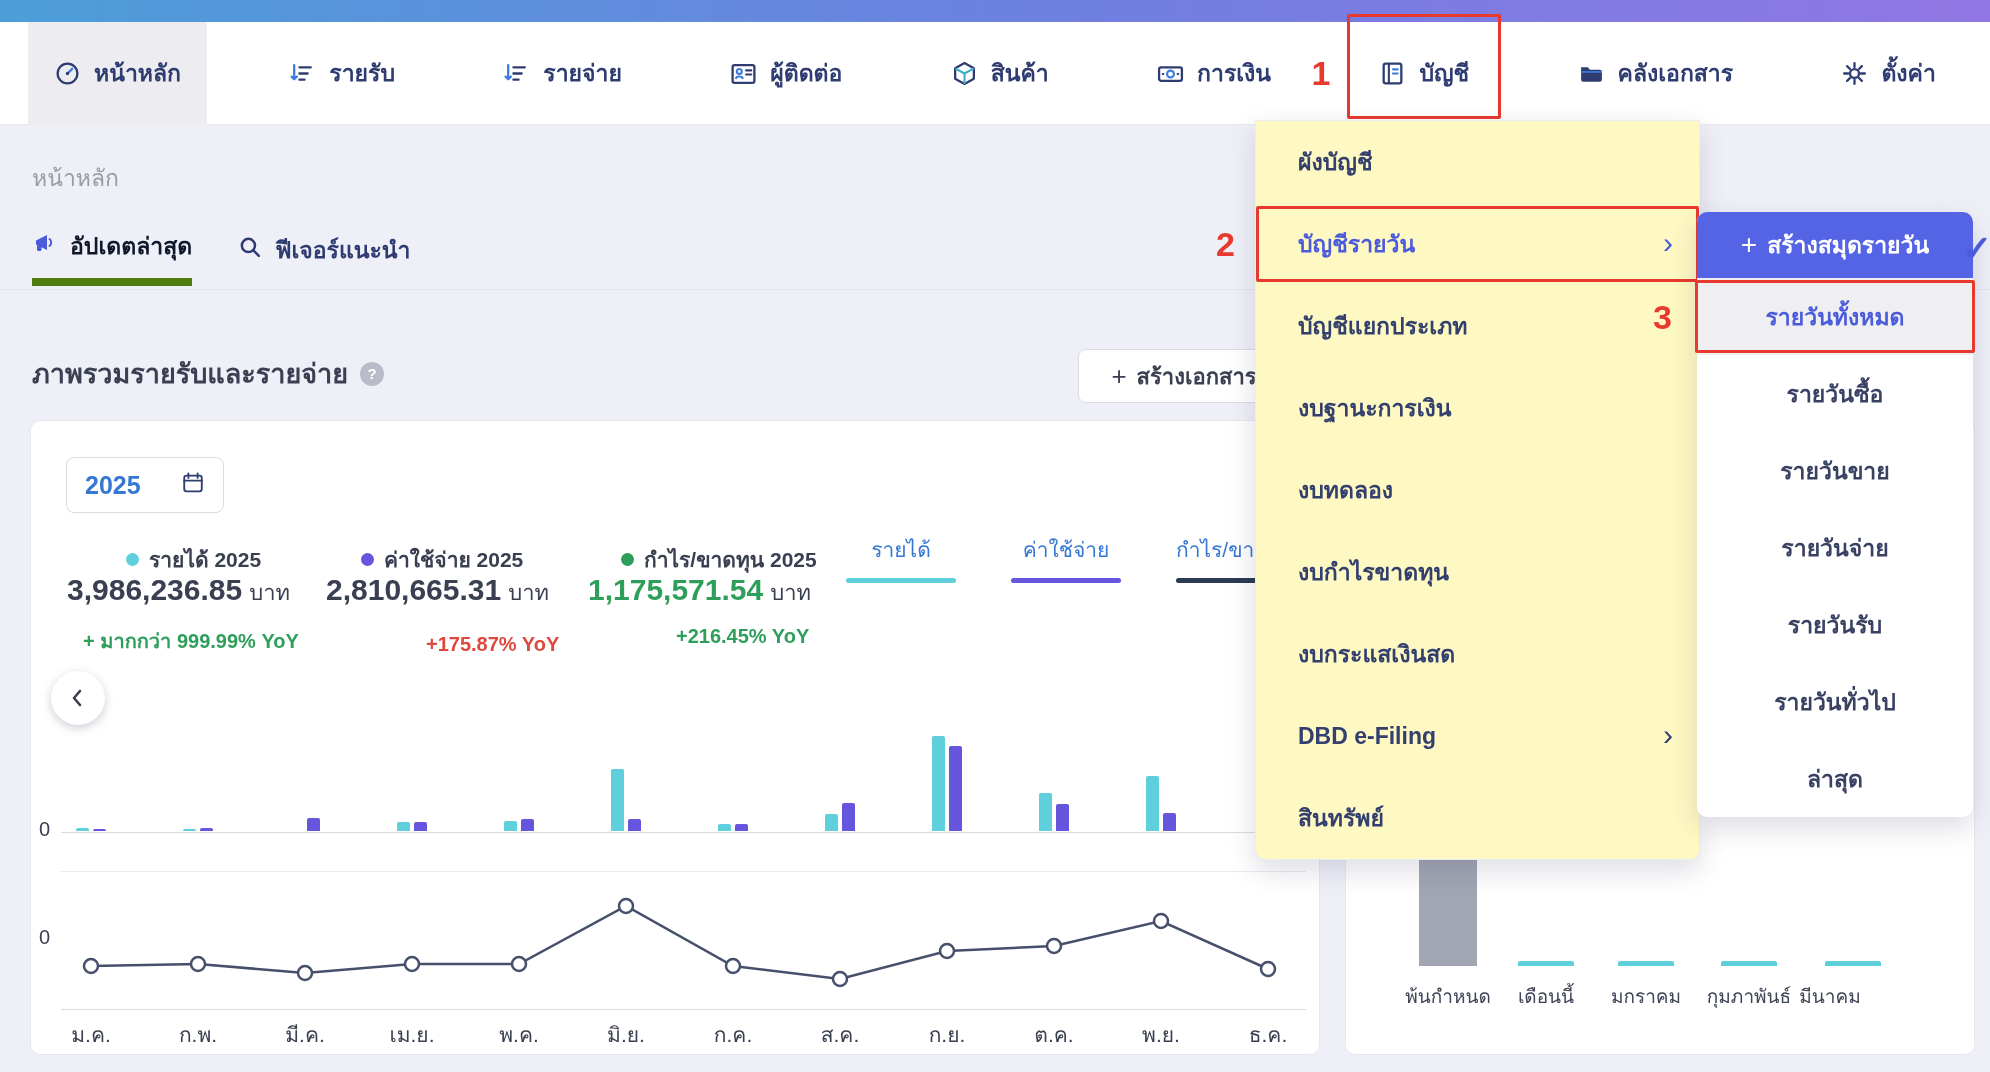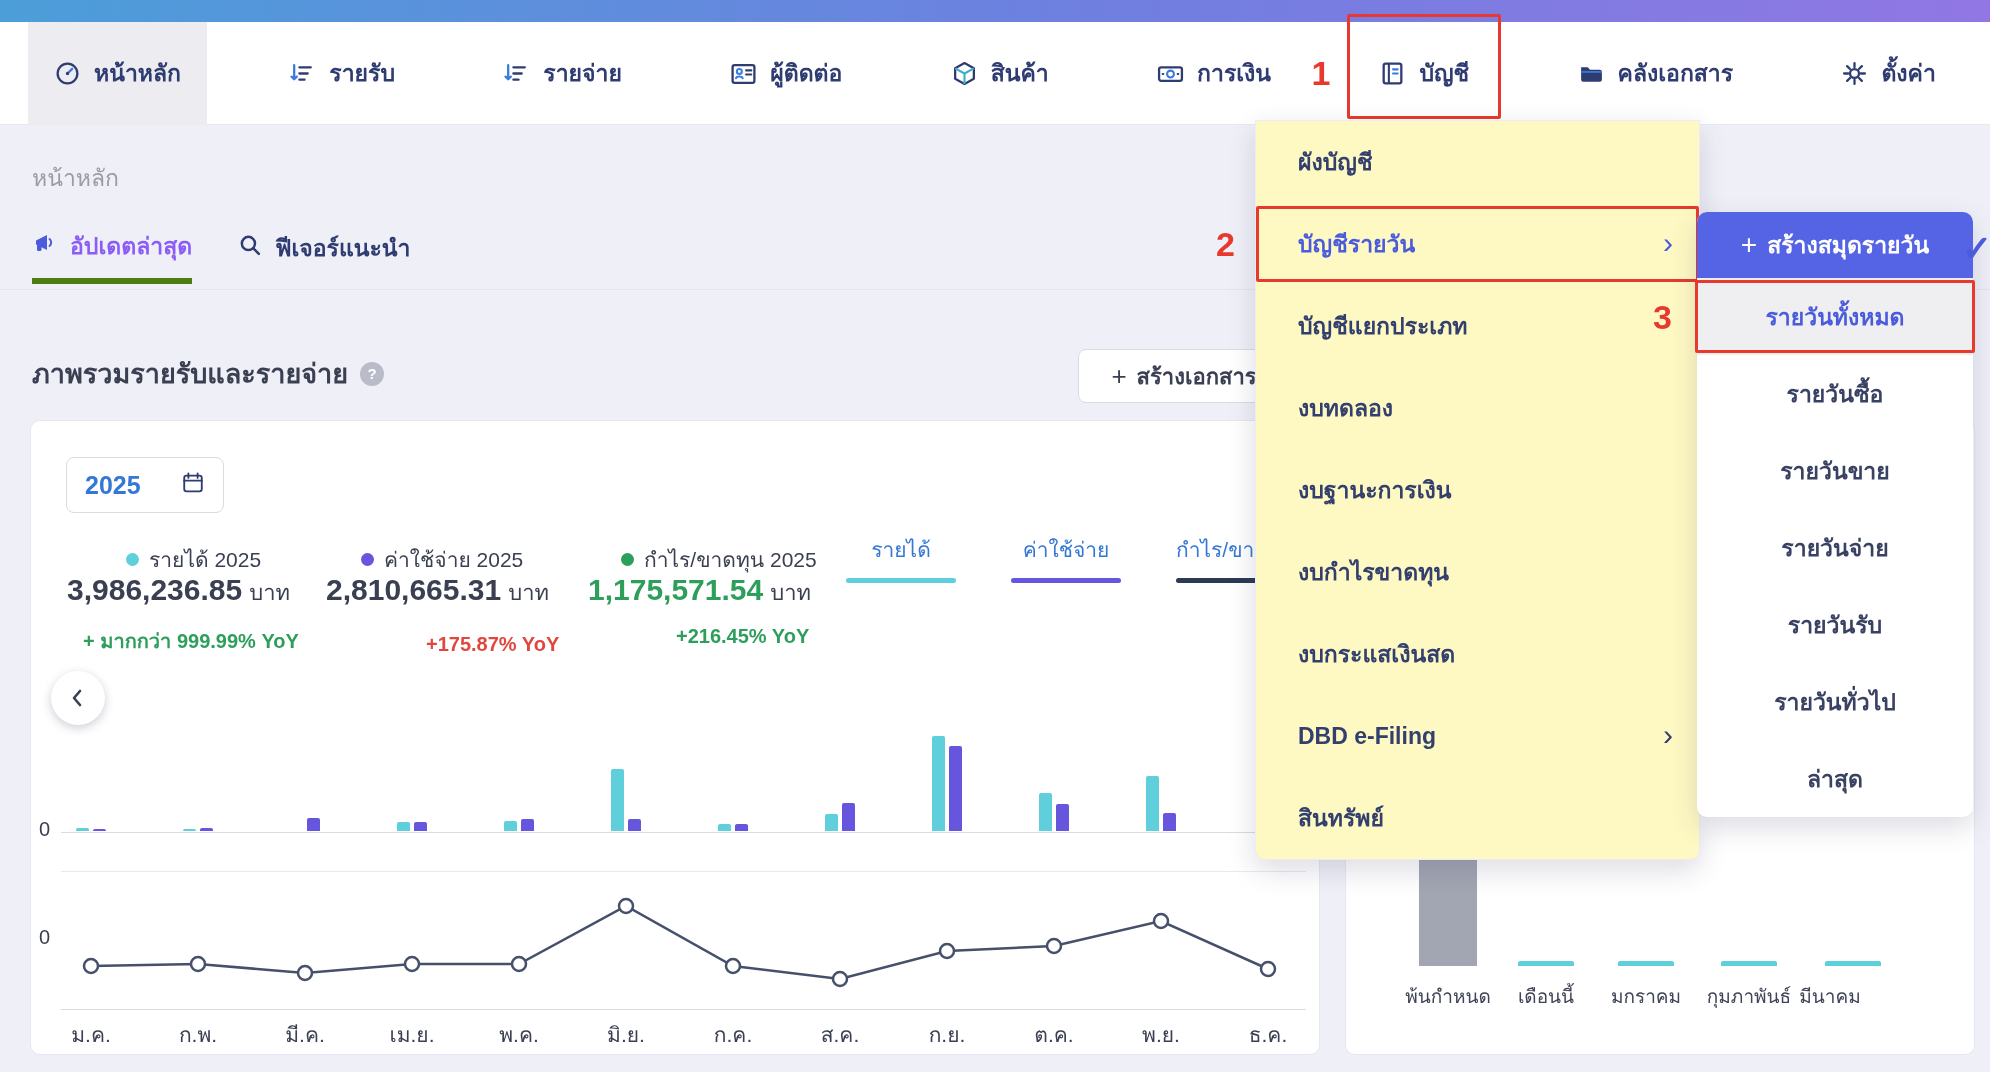--- a/index.html
+++ b/index.html
@@ -23,42 +23,42 @@
   .red-frame { position:absolute; border:3px solid #E8392F; border-radius:2px; pointer-events:none; z-index:20; }
   .step-num { position:absolute; color:#E8392F; font-weight:700; font-size:34px; z-index:21; }
 
   .nav-frame { left:-6px; right:-6px; top:-8px; bottom:6px; }
   .nav-step { left:-42px; top:32px; }
 
   
   .breadcrumb { position:absolute; left:32px; top:160px; font-size:23px; color:#9B9BA6; }
   .tabs-row { position:absolute; left:32px; top:228px; display:flex; gap:46px; align-items:flex-end; z-index:2; }
   .tab { display:flex; align-items:center; gap:12px; font-size:23px; padding-bottom:14px; cursor:pointer; white-space:nowrap; }
-  .tab.active { color:#8b5cf6; font-weight:700; border-bottom:6px solid #4d7c0f;text-align:center; }
+  .tab.active { color:#0f172a; font-weight:700; border-bottom:8px solid #4d7c0f;text-align:center; }
   .tab.plain { color:#2F3C71; font-weight:600; border-bottom:4px solid transparent;text-align:center; }
   .divider { position:absolute; left:0; top:289px; width:1990px; height:1px; background:#E4E5EE; }
 
   
   .section-title { position:absolute; left:32px; top:352px; font-size:27px; font-weight:700; color:#3A3F51;
     display:flex; align-items:center; gap:12px; }
   .help-badge { width:24px; height:24px; border-radius:50%; background:#B9BBC9; color:#FFFFFF; font-size:15px;
     font-weight:700; display:flex; align-items:center; justify-content:center; }
   .create-doc-btn { position:absolute; left:1078px; top:349px; width:212px; height:54px; background:#FFFFFF;
     border:1px solid #D9DBE5; border-radius:8px; display:flex; align-items:center; justify-content:center;
     gap:10px; font-size:22px; color:#3A3F51; font-weight:600; z-index:1; cursor:pointer; }
   .plus-glyph { font-size:26px; font-weight:400; color:#3A3F51; }
 
   
   .card1 { position:absolute; left:30px; top:420px; width:1290px; height:635px; background:#FFFFFF;
     border:1px solid #E6E7F0; border-radius:10px; z-index:1; }
   .year-box { position:absolute; left:35px; top:36px; width:158px; height:56px; border:1px solid #D9DBE5;
     border-radius:8px; display:flex; align-items:center; justify-content:space-between; padding:0 18px; cursor:pointer; }
   .year-text { color:#3577D4; font-size:25px; font-weight:600; }
 
-  .legend-group { position:absolute; top:122px; display:flex; align-items:center; gap:10px; font-size:21px; color:#3A3F51; }
+  .legend-group { position:absolute; top:122px; display:flex; align-items:center; gap:10px; font-size:21px; color:#3A3F51;font-weight:bold; }
   .dot { width:13px; height:13px; border-radius:50%; }
   .value-group { position:absolute; top:152px; white-space:nowrap; }
   .value-num { font-size:30px; font-weight:700; color:#3A3F51; }
   .value-num.green { color:#2E9E5B; }
   .value-unit { font-size:22px; color:#3A3F51; margin-left:7px; font-weight:400; }
   .yoy { position:absolute; top:204px; font-size:20px; font-weight:700; white-space:nowrap; }
   .yoy.green { color:#2E9E5B; }
   .yoy.red { color:#E0483E;margin-top:8px; }
 
   .series-tabs { position:absolute; left:815px; top:112px; display:flex; gap:55px; }
@@ -382,24 +382,24 @@
     <div class="menu-row selected">
       <span>บัญชีรายวัน</span>
       <span class="row-chevron">›</span>
       <div class="red-frame menu-frame"></div>
       <span class="step-num menu-step">2</span>
     </div>
     <div class="menu-row">
       <span>บัญชีแยกประเภท</span>
     </div>
     <div class="menu-row">
+      <span>งบฐานะการเงิน</span>
+    </div>
+    <div class="menu-row">
       <span>งบทดลอง</span>
-    </div>
-    <div class="menu-row">
-      <span>งบฐานะการเงิน</span>
     </div>
     <div class="menu-row">
       <span>งบกำไรขาดทุน</span>
     </div>
     <div class="menu-row">
       <span>งบกระแสเงินสด</span>
     </div>
     <div class="menu-row">
       <span>DBD e-Filing</span>
       <span class="row-chevron navy">›</span>

